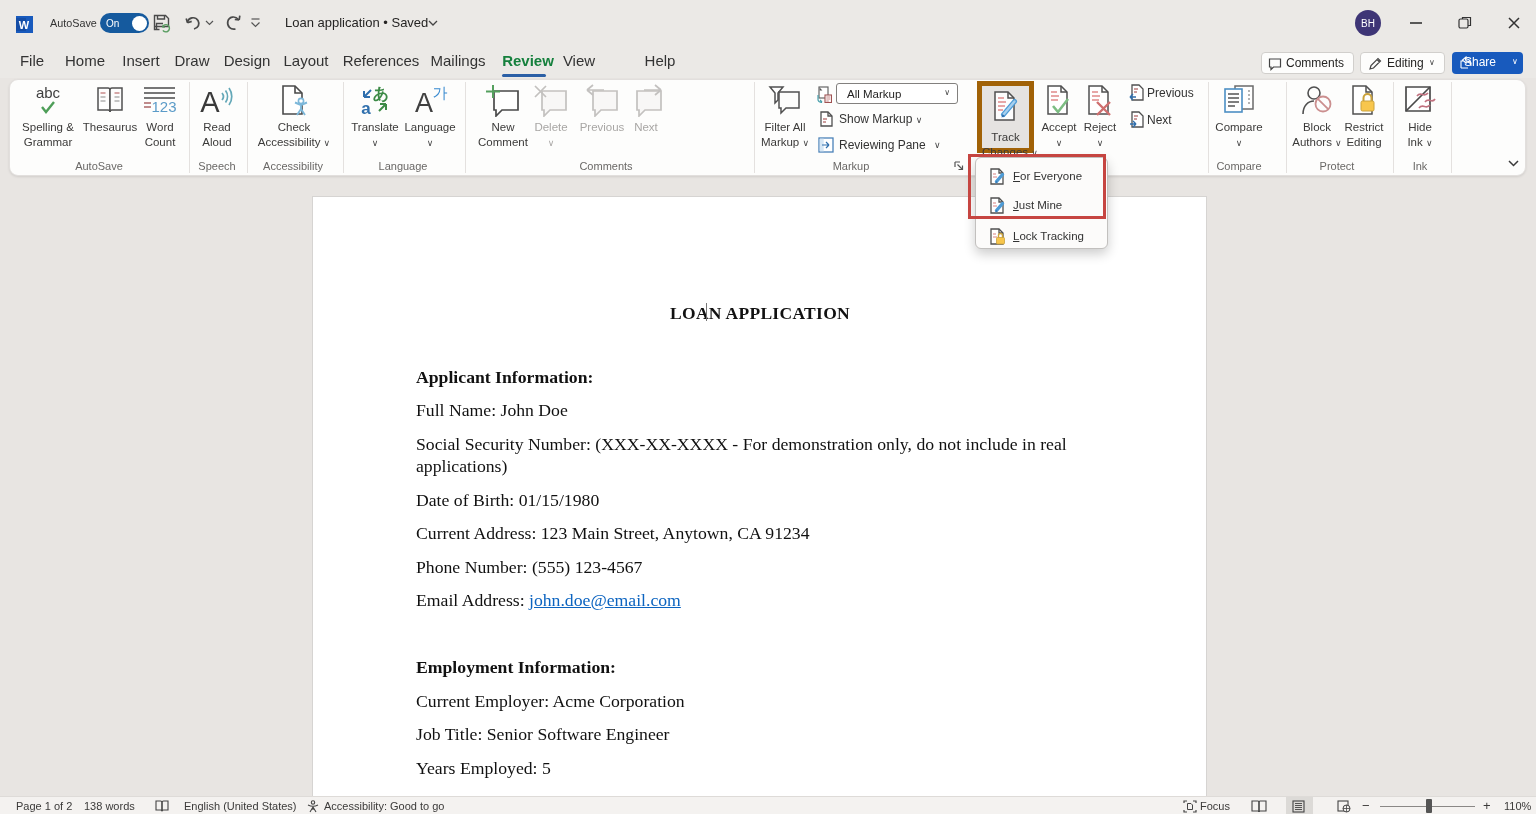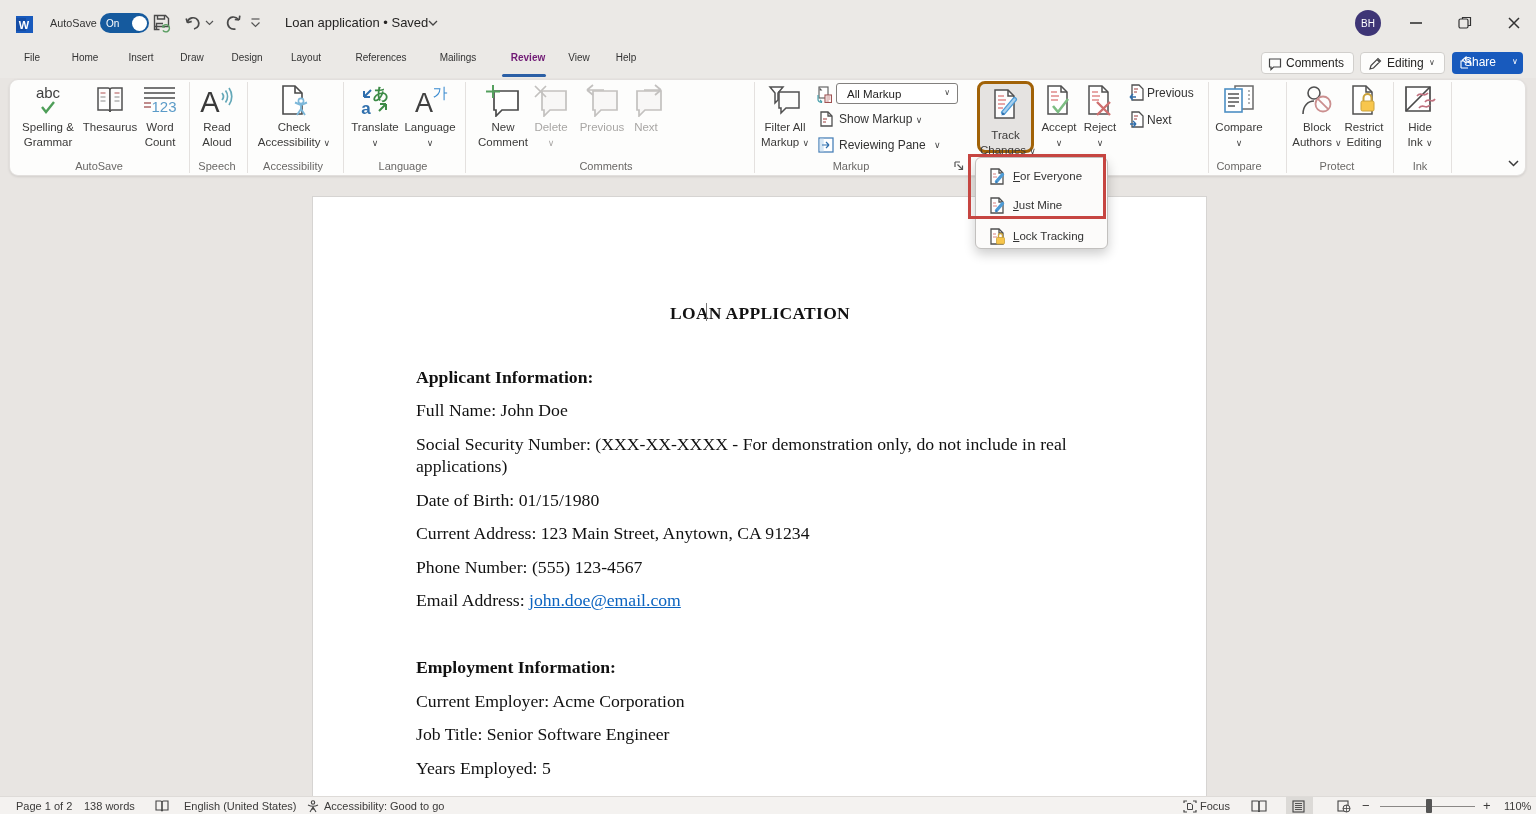--- a/index.html
+++ b/index.html
@@ -5,22 +5,22 @@
   * { margin:0; padding:0; box-sizing:border-box; }
   html,body { width:1536px; height:814px; overflow:hidden; }
   body { font-family:"Liberation Sans", sans-serif; }
   #app { position:relative; width:1536px; height:814px; background:#ebe9e6; }
   .abs { position:absolute; }
   
   #titlebar { position:absolute; left:0; top:0; width:1536px; height:48px; background:#ebe9e6; }
   .tbtxt { position:absolute; font-size:12.5px; color:#333; top:16px; }
   
   #tabs { position:absolute; left:0; top:48px; width:1536px; height:30px; background:#ebe9e6; }
-  .tab { position:absolute; top:4px; transform:translateX(-50%); font-size:10px; color:#333; }
-  .tab.sel { color:#701a75; font-weight:bold;padding-left:8px; }
+  .tab { position:absolute; top:4px; transform:translateX(-50%); font-size:15px; color:#333; }
+  .tab.sel { color:#15803d; font-weight:bold;padding-left:8px; }
   
   #ribbon { position:absolute; left:0; top:78px; width:1536px; height:101px; background:#e8e5e2; }
   #ribboncard { position:absolute; left:9px; top:1px; width:1517px; height:97px; background:#fdfdfc;
             border:1px solid #e2dfdd; border-radius:9px; box-shadow:0 1px 2.5px rgba(0,0,0,.10); }
   .vdiv { position:absolute; top:4px; width:1px; height:91px; background:#e4e1df; }
   .bb { position:absolute; top:6px; text-align:center; }
   .bb svg { display:block; margin:0 auto; }
   .blbl { margin-top:3px; font-size:11.5px; line-height:14.5px; color:#3b3a39; white-space:nowrap; }
   .glbl { position:absolute; top:82px; transform:translateX(-50%); font-size:11px; color:#6a6866; }
   .chev { font-size:9px; color:#444; }
@@ -102,21 +102,21 @@
     <span class="tab" style="left:32px">File</span>
     <span class="tab" style="left:85px">Home</span>
     <span class="tab" style="left:141px">Insert</span>
     <span class="tab" style="left:192px">Draw</span>
     <span class="tab" style="left:247px">Design</span>
     <span class="tab" style="left:306px">Layout</span>
     <span class="tab" style="left:381px">References</span>
     <span class="tab" style="left:458px">Mailings</span>
     <span class="tab sel" style="left:524px">Review</span>
     <span class="tab" style="left:579px">View</span>
-    <span class="tab" style="left:626px">Help</span>
+    <span class="tab" style="left:660px">Help</span>
     <div class="abs" style="left:502px;top:26px;width:44px;height:3px;background:#2b5fa5;border-radius:2px;"></div>
 
     <div class="abs" style="left:1261px;top:4px;width:93px;height:22px;background:#fdfdfc;border:1px solid #d1cfcc;border-radius:4px;">
       <svg class="abs" style="left:6px;top:4px" width="14" height="14" viewBox="0 0 14 14">
           <path d="M1.5 2 h11 v8 h-7 l-2.5 2.5 v-2.5 h-1.5 z" fill="none" stroke="#444" stroke-width="1.2"></path>
         </svg>
       <span class="abs" style="left:24px;top:3px;font-size:12px;color:#252423">Comments</span>
     </div>
     <div class="abs" style="left:1360px;top:4px;width:85px;height:22px;background:#fdfdfc;border:1px solid #d1cfcc;border-radius:4px;">
       <svg class="abs" style="left:7px;top:4px" width="14" height="14" viewBox="0 0 14 14">
@@ -265,21 +265,21 @@
       <rect x="1.7" y="1.7" width="4" height="12.6" fill="#d6e7f5"></rect>
       <path d="M4 8 h7 m0 0 l-3 -3 m3 3 l-3 3" stroke="#2f6fad" stroke-width="1.2" fill="none"></path>
     </svg>
     <span class="srow" style="left:839px;top:60px">Reviewing Pane</span>
     <span class="abs" style="left:934px;top:62px;font-size:9px;color:#444">∨</span>
 
     <svg class="abs" style="left:953px;top:82px" width="12" height="12" viewBox="0 0 12 12">
       <path d="M2 2 h5 M2 2 v5 M4.5 4.5 l5 5 m0 -4 v4 h-4" fill="none" stroke="#555" stroke-width="1.2"></path>
     </svg>
 
-    <div class="abs" style="left:977px;top:3px;width:57px;height:72px;background:#e5e3e1;border:3px solid #a16207;border-radius:8px;text-align:center">
+    <div class="abs" style="left:977px;top:3px;width:57px;height:72px;background:#e5e3e1;border:5px solid #a16207;border-radius:0;text-align:center">
       <svg style="margin-top:4px" width="34" height="33" viewBox="0 0 34 33">
         <path d="M6 2 h13 l6 6 v22 h-19 z" fill="#fdfdfd" stroke="#505050" stroke-width="1.5"></path>
         <path d="M19 2 v6 h6" fill="none" stroke="#505050" stroke-width="1.5"></path>
         <path d="M9 8 h6 M9 12 h8 M9 16 h7 M9 20 h5" stroke="#e08b8b" stroke-width="1.4"></path>
         <path d="M25.5 11.5 l-11 13" stroke="#4d9bd6" stroke-width="5" stroke-linecap="round"></path>
         <path d="M25.5 11.5 l-11 13" stroke="#a8d0ee" stroke-width="2.4" stroke-linecap="round"></path>
         <path d="M12.5 27.5 l1 -3.5 2.6 2.2 z" fill="#2f6fad"></path>
       </svg>
       <div class="blbl">Track<br>Changes <span class="chev">∨</span></div>
     </div>

